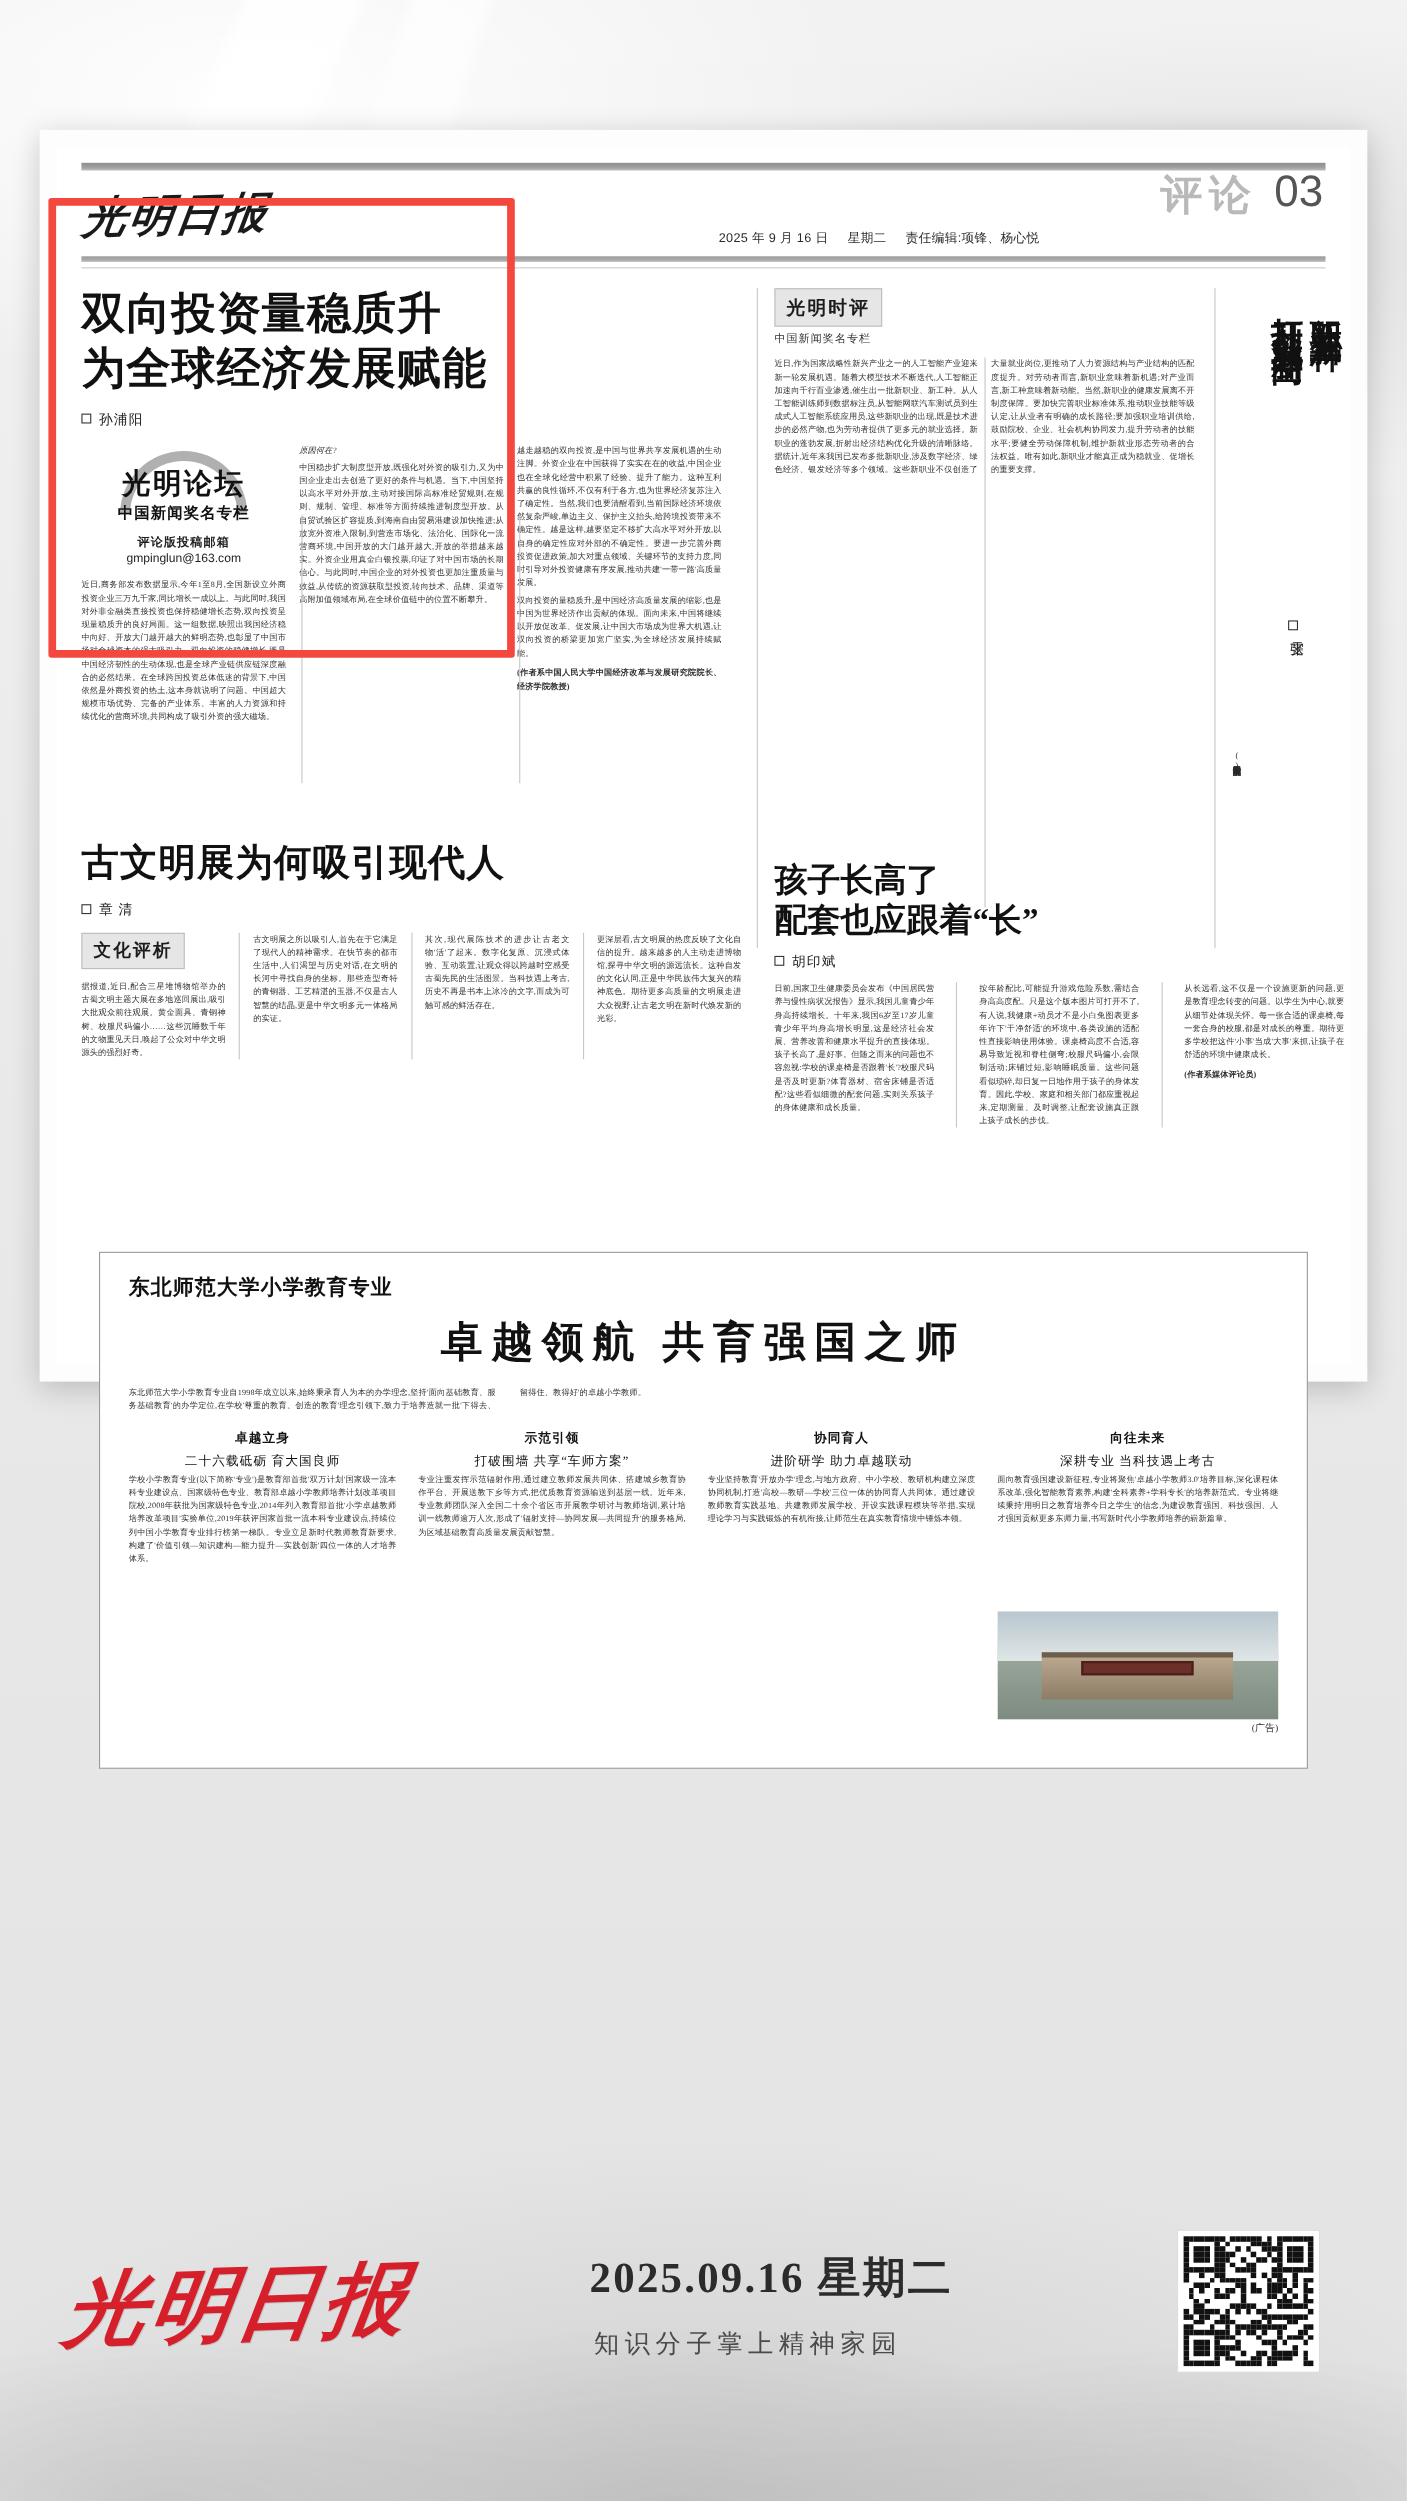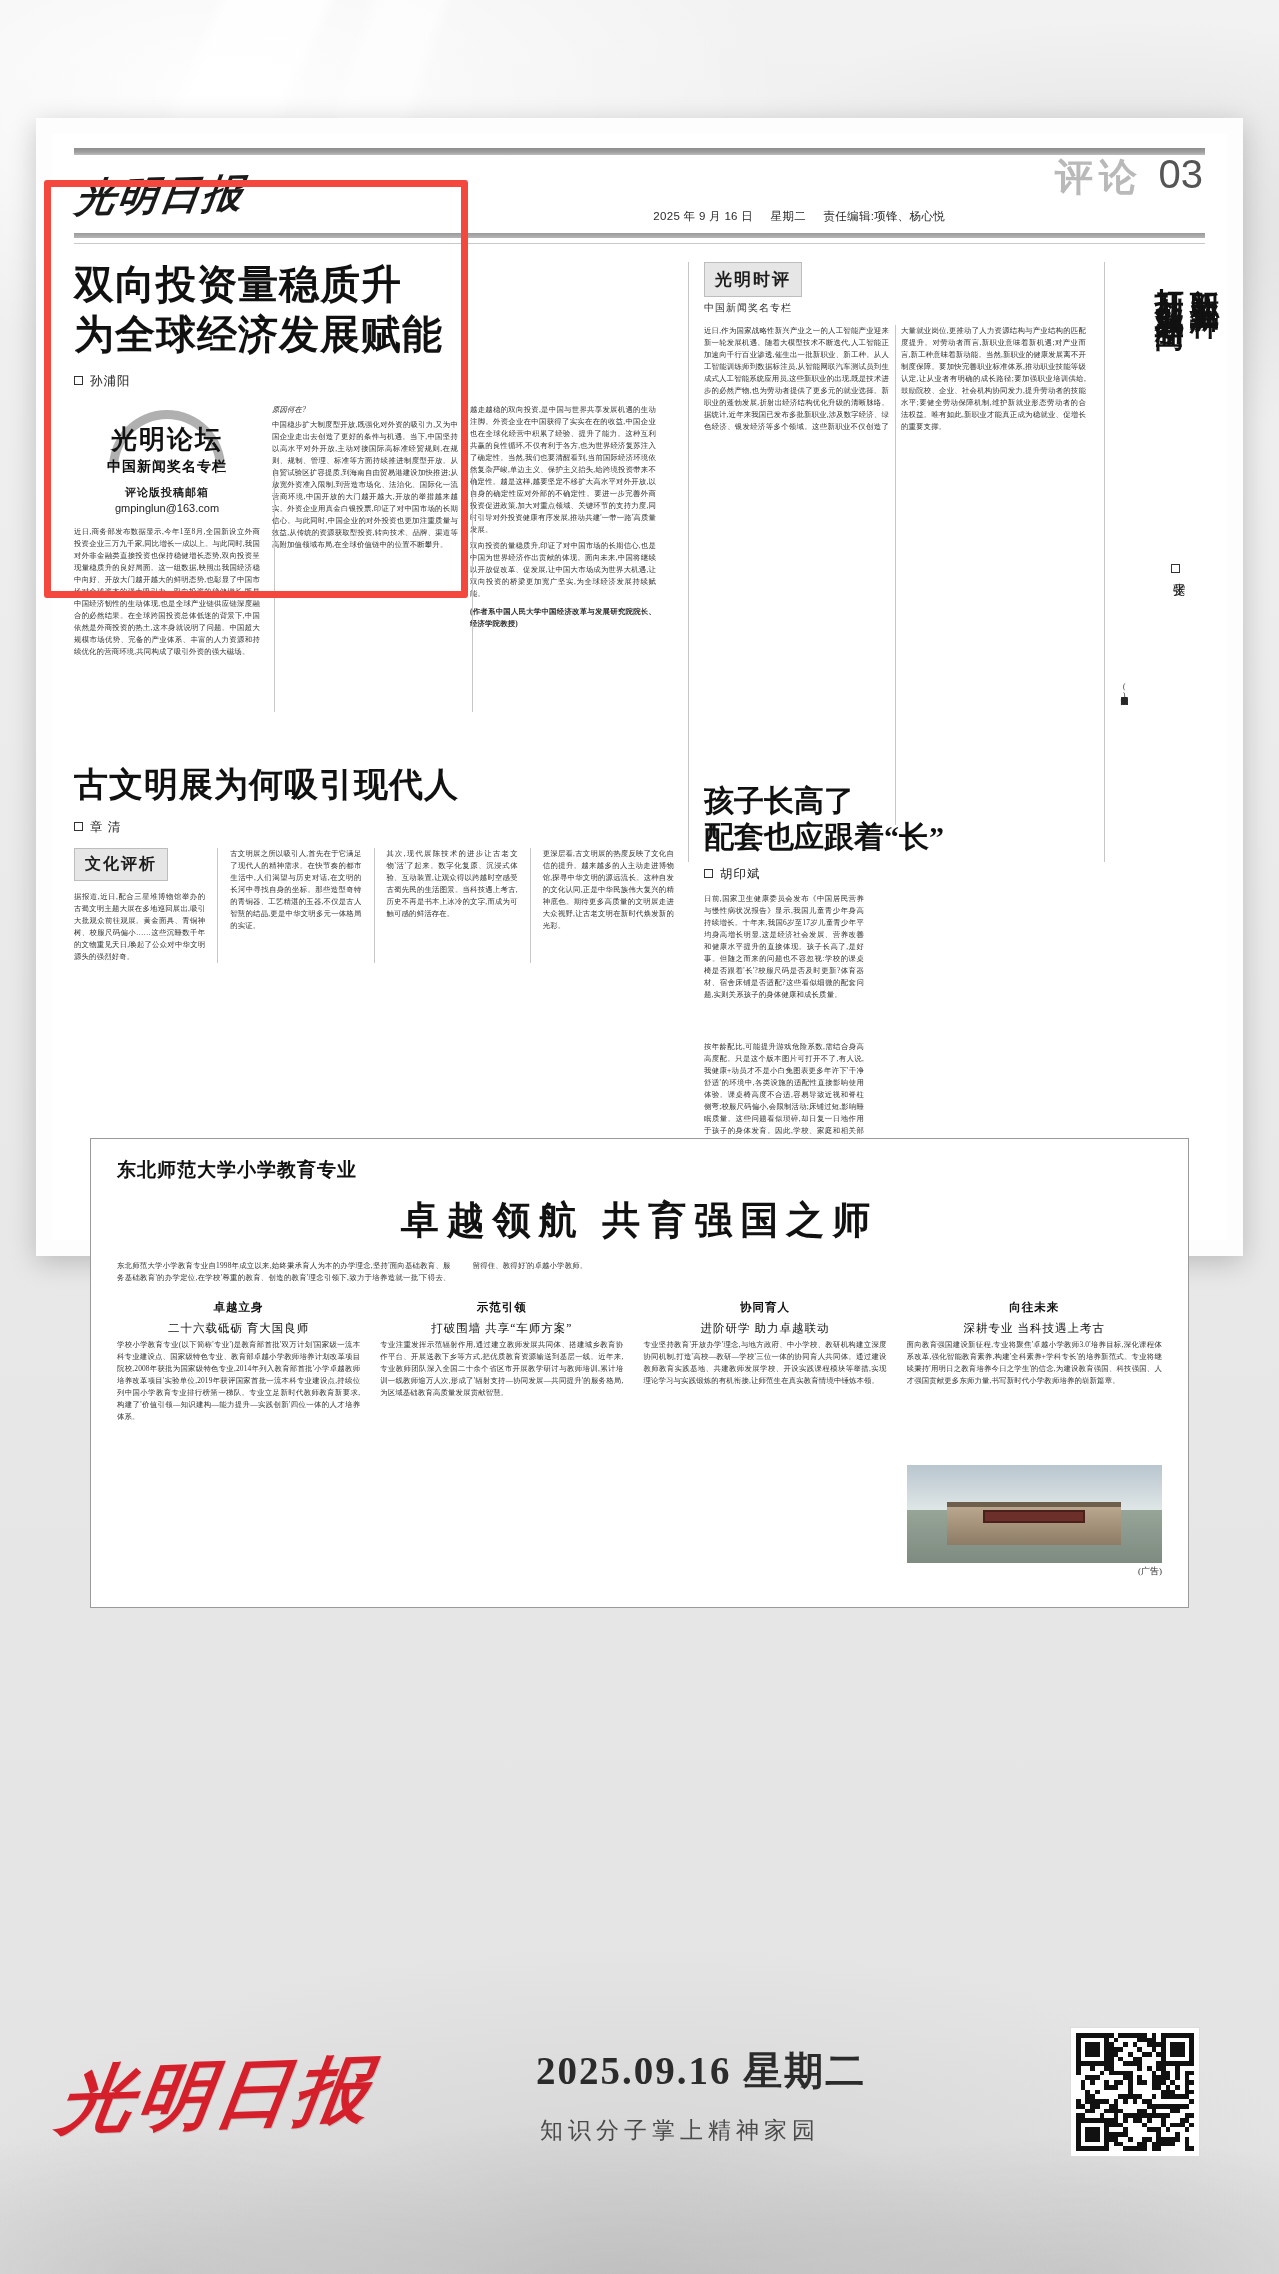--- a/index.html
+++ b/index.html
@@ -218,21 +218,21 @@
       <div class="col-rule" style="left:200px;top:206px;height:244px;"></div>
 
       <div style="width:186px;">
         <div class="txt tcol" style="font-style:italic;">原因何在?</div>
         <div class="txt tcol" style="margin-top:3px;">中国稳步扩大制度型开放,既强化对外资的吸引力,又为中国企业走出去创造了更好的条件与机遇。当下,中国坚持以高水平对外开放,主动对接国际高标准经贸规则,在规则、规制、管理、标准等方面持续推进制度型开放。从自贸试验区扩容提质,到海南自由贸易港建设加快推进;从放宽外资准入限制,到营造市场化、法治化、国际化一流营商环境,中国开放的大门越开越大,开放的举措越来越实。外资企业用真金白银投票,印证了对中国市场的长期信心。与此同时,中国企业的对外投资也更加注重质量与效益,从传统的资源获取型投资,转向技术、品牌、渠道等高附加值领域布局,在全球价值链中的位置不断攀升。</div>
       </div>
       <div class="col-rule" style="left:398px;top:206px;height:244px;"></div>
 
       <div style="width:186px;">
         <div class="txt tcol">越走越稳的双向投资,是中国与世界共享发展机遇的生动注脚。外资企业在中国获得了实实在在的收益,中国企业也在全球化经营中积累了经验、提升了能力。这种互利共赢的良性循环,不仅有利于各方,也为世界经济复苏注入了确定性。当然,我们也要清醒看到,当前国际经济环境依然复杂严峻,单边主义、保护主义抬头,给跨境投资带来不确定性。越是这样,越要坚定不移扩大高水平对外开放,以自身的确定性应对外部的不确定性。要进一步完善外商投资促进政策,加大对重点领域、关键环节的支持力度,同时引导对外投资健康有序发展,推动共建'一带一路'高质量发展。</div>
-        <div class="txt tcol" style="margin-top:4px;">双向投资的量稳质升,印证了对中国市场的长期信心,也是中国为世界经济作出贡献的体现。面向未来,中国将继续以开放促改革、促发展,让中国大市场成为世界大机遇,让双向投资的桥梁更加宽广坚实,为全球经济发展持续赋能。</div>
+        <div class="txt tcol" style="margin-top:4px;">双向投资的量稳质升,是中国经济高质量发展的缩影,也是中国为世界经济作出贡献的体现。面向未来,中国将继续以开放促改革、促发展,让中国大市场成为世界大机遇,让双向投资的桥梁更加宽广坚实,为全球经济发展持续赋能。</div>
         <div class="txt tcol" style="margin-top:6px;font-weight:700;">(作者系中国人民大学中国经济改革与发展研究院院长、经济学院教授)</div>
       </div>
     </div>
   </div>
 
   <div class="col-rule" style="left:636px;top:128px;height:600px;"></div>
 
   <div style="position:absolute;left:652px;top:128px;width:382px;">
     <div style="text-align:left;">
       <span class="badge">光明时评</span>
@@ -255,21 +255,21 @@
   <div style="position:absolute;left:1066px;top:548px;width:104px;">
     <div class="txt" style="writing-mode:vertical-rl;text-orientation:upright;font-size:7.4px;line-height:1.6;height:150px;">(作者系第二外国语学院马克思主义学院副教授)</div>
   </div>
 
   <div style="position:absolute;left:652px;top:650px;width:518px;">
     <div class="hl" style="font-size:30px;">孩子长高了</div>
     <div class="hl" style="font-size:30px;margin-top:2px;">配套也应跟着“长”</div>
     <div class="byline" style="margin-top:12px;">
       <span class="box"></span><span>胡印斌</span>
     </div>
-    <div style="display:flex;gap:20px;margin-top:10px;flex-direction:column;">
+    <div style="display:flex;gap:20px;margin-top:10px;">
       <div style="width:160px;" class="txt tcol">日前,国家卫生健康委员会发布《中国居民营养与慢性病状况报告》显示,我国儿童青少年身高持续增长。十年来,我国6岁至17岁儿童青少年平均身高增长明显,这是经济社会发展、营养改善和健康水平提升的直接体现。孩子长高了,是好事。但随之而来的问题也不容忽视:学校的课桌椅是否跟着'长'?校服尺码是否及时更新?体育器材、宿舍床铺是否适配?这些看似细微的配套问题,实则关系孩子的身体健康和成长质量。</div>
       <div class="col-rule" style="position:static;width:1px;background:#c6c6c6;align-self:stretch;"></div>
       <div style="width:160px;" class="txt tcol">按年龄配比,可能提升游戏危险系数,需结合身高高度配。只是这个版本图片可打开不了,有人说,我健康+动员才不是小白兔图表更多年许下'干净舒适'的环境中,各类设施的适配性直接影响使用体验。课桌椅高度不合适,容易导致近视和脊柱侧弯;校服尺码偏小,会限制活动;床铺过短,影响睡眠质量。这些问题看似琐碎,却日复一日地作用于孩子的身体发育。因此,学校、家庭和相关部门都应重视起来,定期测量、及时调整,让配套设施真正跟上孩子成长的步伐。</div>
       <div class="col-rule" style="position:static;width:1px;background:#c6c6c6;align-self:stretch;"></div>
       <div style="width:160px;">
         <div class="txt tcol">从长远看,这不仅是一个设施更新的问题,更是教育理念转变的问题。以学生为中心,就要从细节处体现关怀。每一张合适的课桌椅,每一套合身的校服,都是对成长的尊重。期待更多学校把这件'小事'当成'大事'来抓,让孩子在舒适的环境中健康成长。</div>
         <div class="txt tcol" style="margin-top:6px;font-weight:700;">(作者系媒体评论员)</div>
       </div>
     </div>
   </div>

